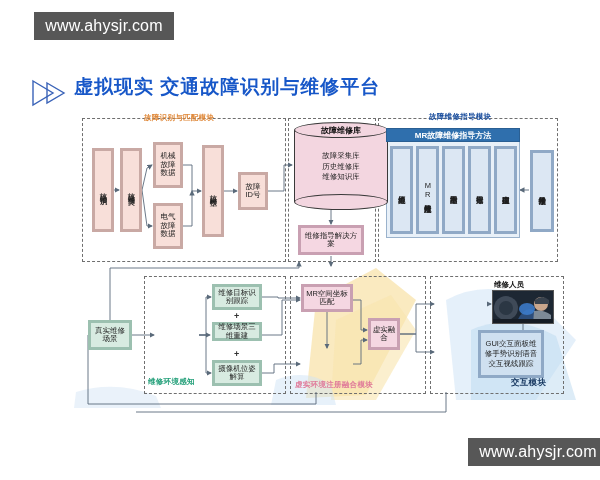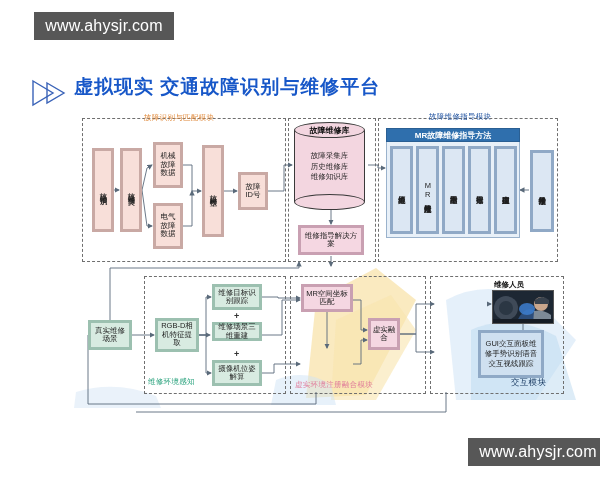--- a/index.html
+++ b/index.html
@@ -31,21 +31,21 @@
   .logo{position:absolute;left:15px;top:78px;width:44px;height:30px;}
 
   
   .dash{
     position:absolute;border:1.4px dashed #6f6f6f;
     background:transparent;z-index:2;
   }
 
   
   .cap{
-    position:absolute;font-size:7.5px;font-weight:normal;z-index:6;
+    position:absolute;font-size:7.5px;font-weight:bold;z-index:6;
     white-space:nowrap;letter-spacing:.3px;
   }
   .cap-orange{color:#e08a3c;}
   .cap-blue{color:#1a4e9e;}
   .cap-green{color:#24a07a;}
   .cap-pink{color:#e07b9a;}
   .cap-navy{color:#15365f;font-size:8.5px;}
 
   
   .bx{
@@ -160,21 +160,21 @@
   <div class="dash" style="left:362px;top:118px;width:178px;height:142px;"></div>
   <div class="cap cap-blue" style="left:413px;top:112px;">故障维修指导模块</div>
 
   <div class="bx pink vert" style="left:76px;top:148px;width:22px;height:84px;">故障信号识别</div>
   <div class="bx pink vert" style="left:104px;top:148px;width:22px;height:84px;">故障信号分类</div>
   <div class="bx pink" style="left:137px;top:142px;width:30px;height:46px;">机械故障数据</div>
   <div class="bx pink" style="left:137px;top:203px;width:30px;height:46px;">电气故障数据</div>
   <div class="bx pink vert" style="left:186px;top:145px;width:22px;height:92px;">故障树模型</div>
   <div class="bx pink" style="left:222px;top:172px;width:30px;height:38px;">故障ID号</div>
 
-  <div class="cyl" style="left:278px;top:122px;width:71px;height:88px;">
+  <div class="cyl" style="left:278px;top:122px;width:94px;height:88px;">
     <div class="body"></div>
     <div class="bot"></div>
     <div class="top"></div>
     <div class="lbl">故障维修库</div>
     <div class="txt">
       <span>故障采集库</span>
       <span>历史维修库</span>
       <span>维修知识库</span>
     </div>
   </div>
@@ -195,21 +195,20 @@
   <div class="dash" style="left:128px;top:276px;width:140px;height:116px;"></div>
   <div class="cap cap-green" style="left:132px;top:377px;">维修环境感知</div>
 
   <div class="dash" style="left:274px;top:276px;width:134px;height:116px;"></div>
   <div class="cap cap-pink" style="left:279px;top:380px;">虚实环境注册融合模块</div>
 
   <div class="dash" style="left:414px;top:276px;width:132px;height:116px;"></div>
   <div class="cap cap-navy" style="left:495px;top:377px;">交互模块</div>
 
   <div class="bx green" style="left:72px;top:320px;width:44px;height:30px;">真实维修场景</div>
-  <div class="bx green" style="left:139px;top:318px;width:44px;height:34px;">RGB-D相机特征提取</div>
   <div class="bx green" style="left:196px;top:284px;width:50px;height:26px;">维修目标识别跟踪</div>
   <div class="plus" style="left:218px;top:311px;">+</div>
   <div class="bx green" style="left:196px;top:322px;width:50px;height:19px;">维修场景三维重建</div>
   <div class="plus" style="left:218px;top:349px;">+</div>
   <div class="bx green" style="left:196px;top:360px;width:50px;height:26px;">摄像机位姿解算</div>
 
   <div class="bx pink2" style="left:285px;top:284px;width:52px;height:28px;">MR空间坐标匹配</div>
   <div class="bx pink2" style="left:352px;top:318px;width:32px;height:32px;">虚实融合</div>
 
   <div class="photocap" style="left:478px;top:280px;">维修人员</div>

